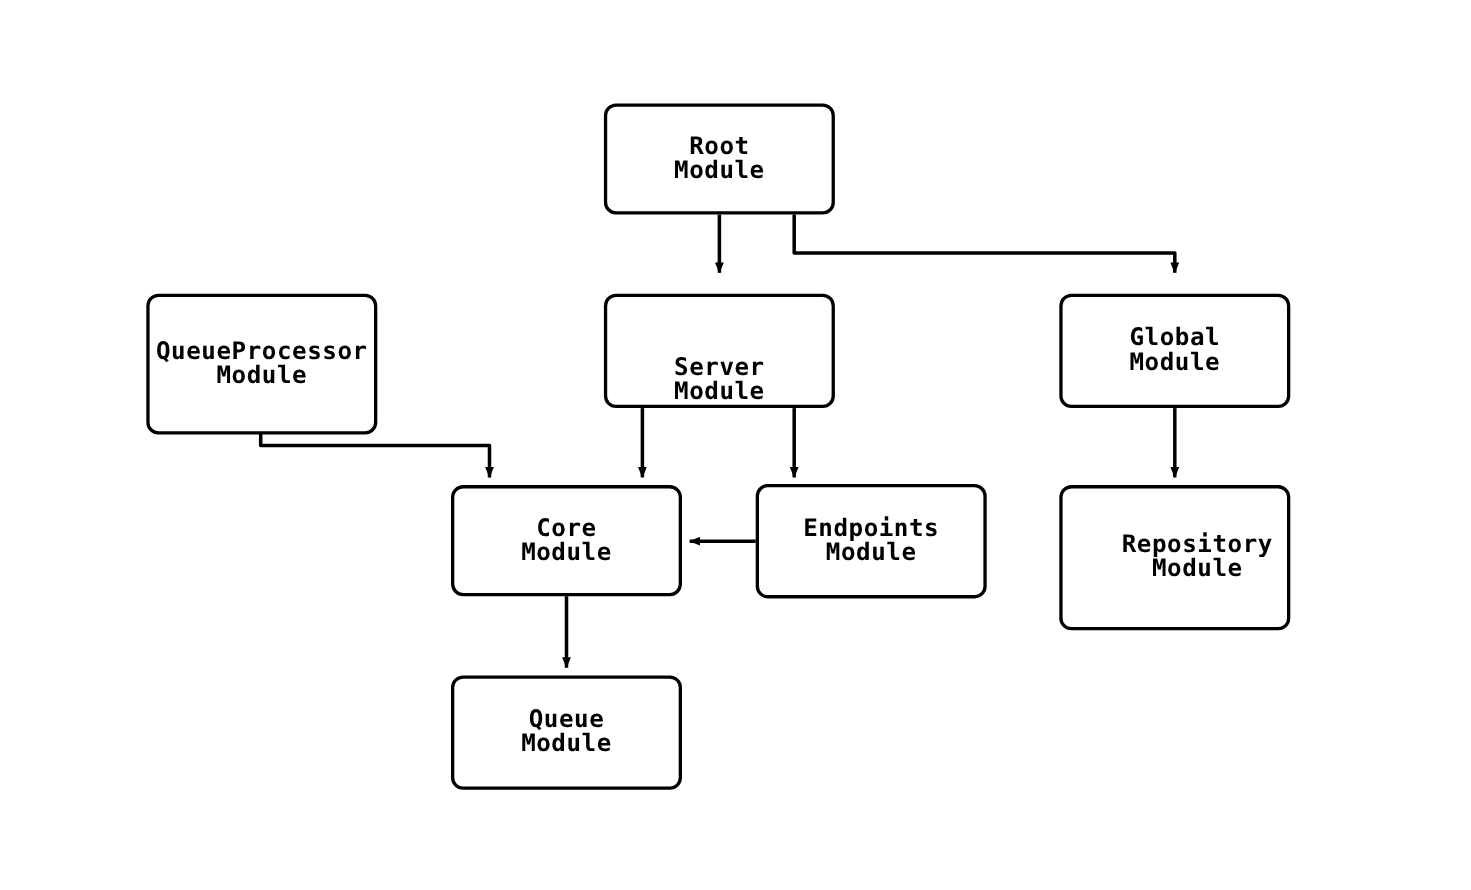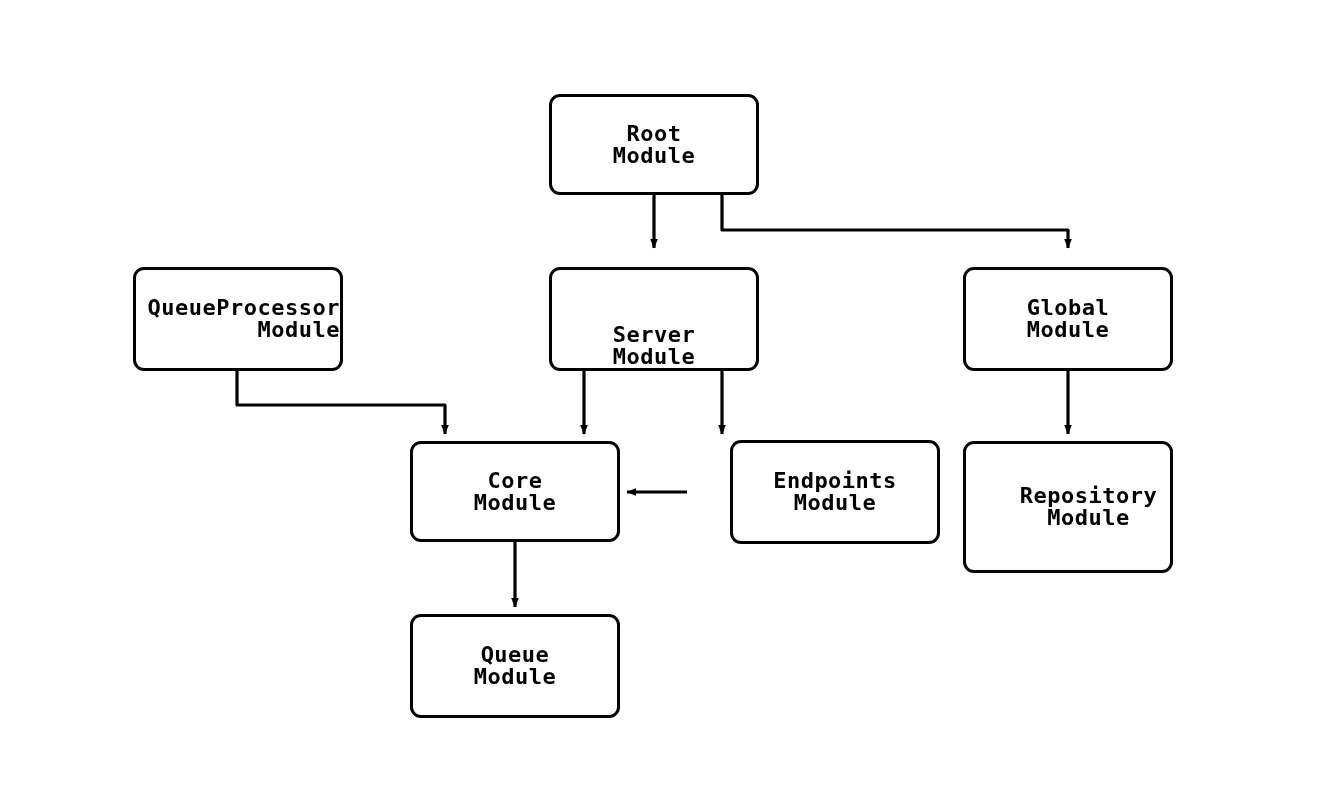--- a/index.html
+++ b/index.html
@@ -77,41 +77,41 @@
     <path d="M 1068 371 L 1068 434" fill="none" stroke="#000000" stroke-width="3.2" marker-end="url(#arrowhead)"></path>
 
     <path d="M 515 542 L 515 607" fill="none" stroke="#000000" stroke-width="3.2" marker-end="url(#arrowhead)"></path>
   </svg>
 
   <div class="node" style="left:549px; top:94px; width:210px; height:101px;">
     <div class="node-line">Root</div>
     <div class="node-line">Module</div>
   </div>
 
-  <div class="node" style="left:133px; top:267px; width:210px; height:104px;align-items:flex-end;">
+  <div class="node" style="left:133px; top:267px; width:210px; height:128px;">
     <div class="node-line">QueueProcessor</div>
     <div class="node-line">Module</div>
   </div>
 
   <div class="node" style="left:549px; top:267px; width:210px; height:104px;justify-content:flex-end;">
     <div class="node-line">Server</div>
     <div class="node-line">Module</div>
   </div>
 
   <div class="node" style="left:963px; top:267px; width:210px; height:104px;align-items:center;">
     <div class="node-line">Global</div>
     <div class="node-line">Module</div>
   </div>
 
   <div class="node" style="left:410px; top:441px; width:210px; height:101px;">
     <div class="node-line">Core</div>
     <div class="node-line">Module</div>
   </div>
 
-  <div class="node" style="left:687px; top:440px; width:210px; height:104px;margin-left:43px;">
+  <div class="node" style="left:687px; top:440px; width:210px; height:104px;">
     <div class="node-line">Endpoints</div>
     <div class="node-line">Module</div>
   </div>
 
   <div class="node" style="left:963px; top:441px; width:210px; height:132px;padding-left:41px;">
     <div class="node-line">Repository</div>
     <div class="node-line">Module</div>
   </div>
 
   <div class="node" style="left:410px; top:614px; width:210px; height:104px;">

